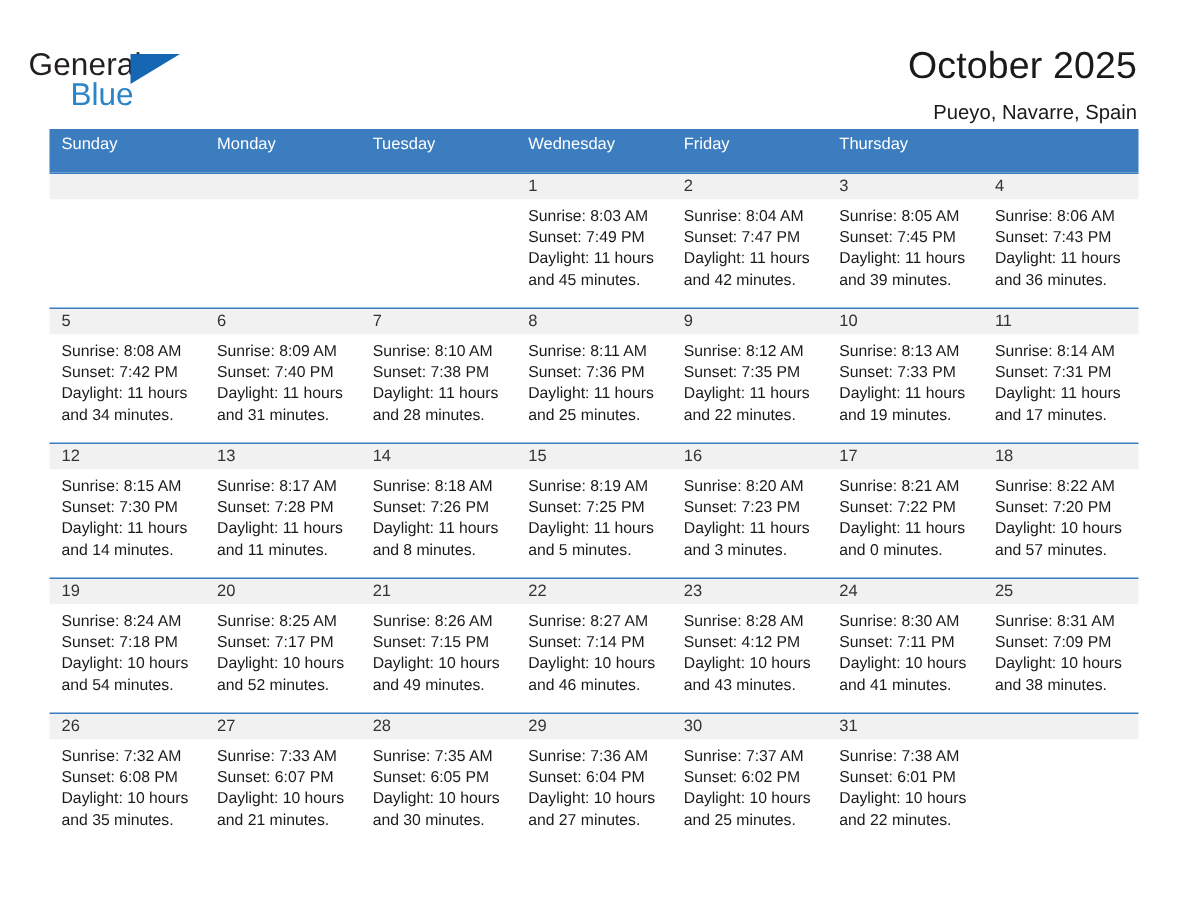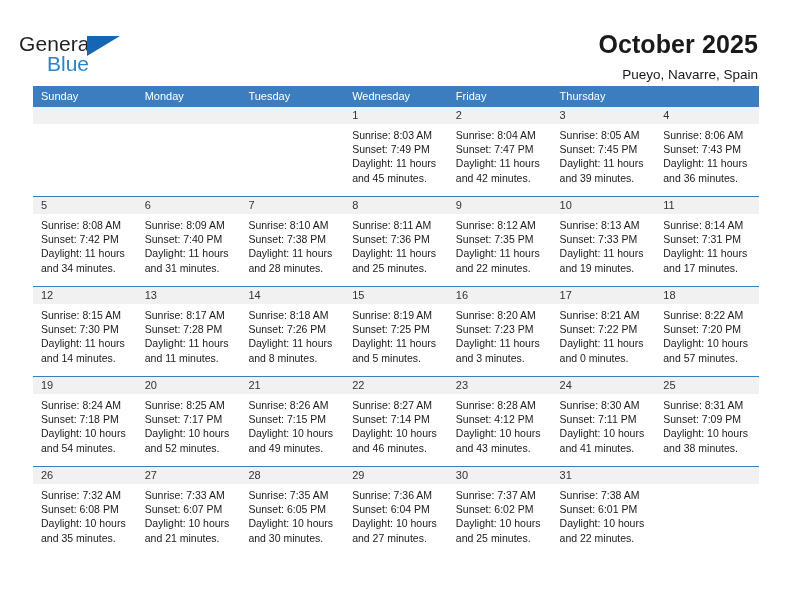--- a/index.html
+++ b/index.html
@@ -57,42 +57,42 @@
     font-size: 21px;
     color: #2a84c8;
     font-family: "Liberation Sans", sans-serif;
   }
   .title-block {
     text-align: right;
     padding-top: 2px;
   }
   .cal-title {
     font-size: 25px;
-    font-weight: bold;
+    font-weight: normal;
     color: #1a1a1a;
     line-height: 1.18;
     letter-spacing: .1px;
   }
   .cal-subtitle {
     font-size: 13.5px;
     color: #1a1a1a;
     margin-top: 7px;
     line-height: 1.2;
   }
 
   
   .calendar {
     margin: 10px 33px 0 33px;
     width: 726px;
   }
   .weekdays {
     display: grid;
     grid-template-columns: repeat(7, 1fr);
     background: #3b7dbf;
-    height: 20px;
+    height: 29px;
   }
   .weekday {
     color: #ffffff;
     font-size: 11px;
     line-height: 21px;
     padding-left: 8px;
     white-space: nowrap;
   }
   .week {
     border-top: 1.6px solid #3b7dbf;

